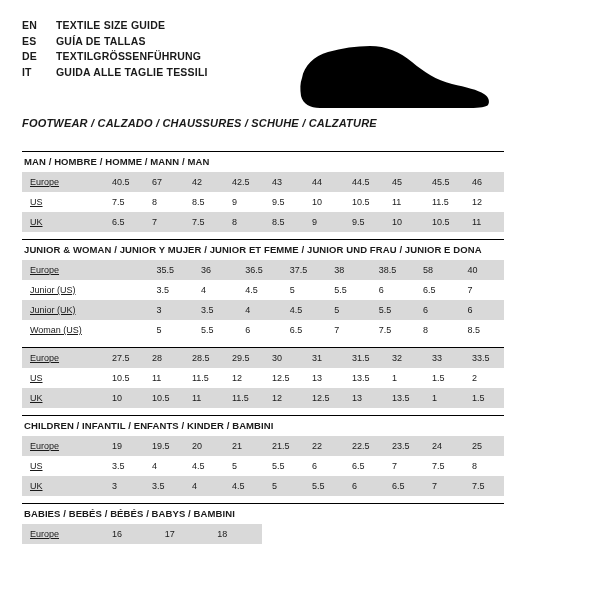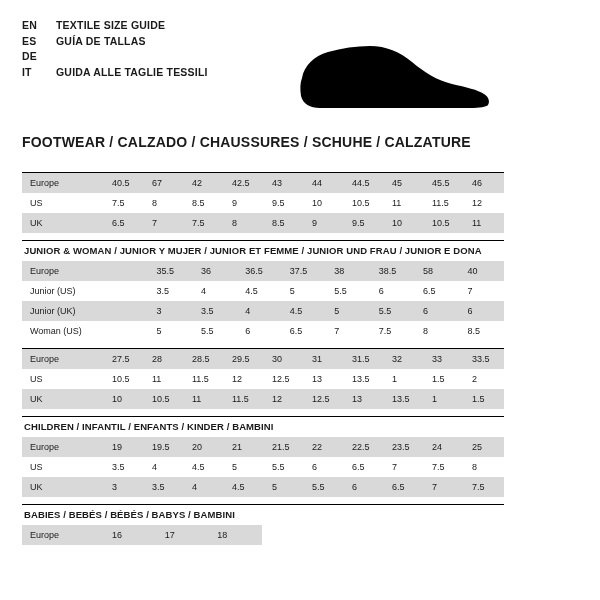--- a/index.html
+++ b/index.html
@@ -52,24 +52,25 @@
   .shoe-wrap {
     width: 200px;
     height: 82px;
     margin-right: 10px;
     margin-top: 16px;
     position: relative;
   }
   .shoe-wrap svg { display: block; }
 
   .section-title {
-    margin-top: 18px;
-    font-size: 14px;
+    margin-top: 1px;
+    font-size: 11px;
     font-weight: bold;
     letter-spacing: 0.2px;
+    font-style: italic;
   }
 
   
   .group {
     margin-top: 22px;
   }
   .group-head {
     font-size: 9.5px;
     font-weight: bold;
     letter-spacing: 0.1px;
@@ -91,20 +92,21 @@
     overflow: hidden;
   }
   table.size tr.shaded td {
     background: #d9d9d9;
   }
   table.size tr.plain td {
     background: #ffffff;
   }
   table.size td.label {
     width: 74px;
+    text-decoration: underline;
   }
   .divider {
     height: 1px;
     background: #000000;
     margin-top: 7px;
   }
   .babies table.size {
     width: 240px;
   }
   .babies td.label { width: 74px; }
@@ -119,39 +121,41 @@
       <div class="lang-row">
         <span class="lang-code">EN</span>
         <span class="lang-title">TEXTILE SIZE GUIDE</span>
       </div>
       <div class="lang-row">
         <span class="lang-code">ES</span>
         <span class="lang-title">GUÍA DE TALLAS</span>
       </div>
       <div class="lang-row">
         <span class="lang-code">DE</span>
+        <span class="lang-title">TEXTILGRÖSSENFÜHRUNG</span>
       </div>
       <div class="lang-row">
         <span class="lang-code">IT</span>
         <span class="lang-title">GUIDA ALLE TAGLIE TESSILI</span>
       </div>
     </div>
 
     <div class="shoe-wrap">
       <svg viewBox="0 0 200 82" width="200" height="82" aria-hidden="true">
         <path fill="#000000" d="M8 44 C10 32 20 22 34 18 C48 14 62 12 76 12 C92 12 106 18 118 28 C130 38 142 46 158 50 C172 53 184 56 190 60 C195 63 196 68 194 71 C192 73 186 74 176 74 L26 74 C16 74 9 70 7 62 C6 55 6 49 8 44 Z"></path>
         <path fill="#ffffff" d="M150 56 C160 58 172 61 180 64 C185 66 187 68 187 70 L150 70 Z" opacity="0.0"></path>
       </svg>
     </div>
   </div>
 
   <div class="section-title">FOOTWEAR / CALZADO / CHAUSSURES / SCHUHE / CALZATURE</div>
 
   <div class="group">
     <div class="divider"></div>
+    <div class="group-head" style="padding-top:4px;">MAN / HOMBRE / HOMME / MANN / MAN</div>
     <table class="size">
       <tbody>
           <tr class="shaded">
         <td class="label">Europe</td>
         <td>40.5</td>
         <td>67</td>
         <td>42</td>
         <td>42.5</td>
         <td>43</td>
         <td>44</td>

